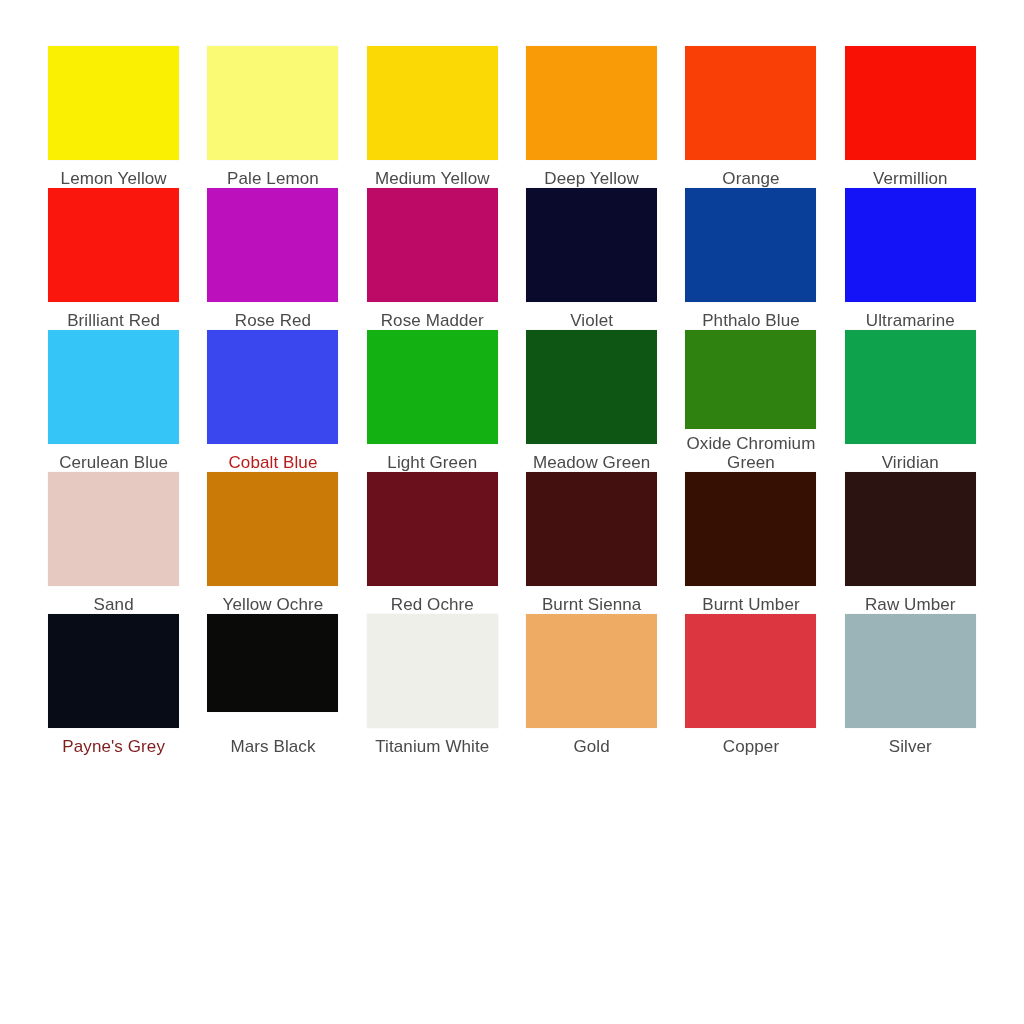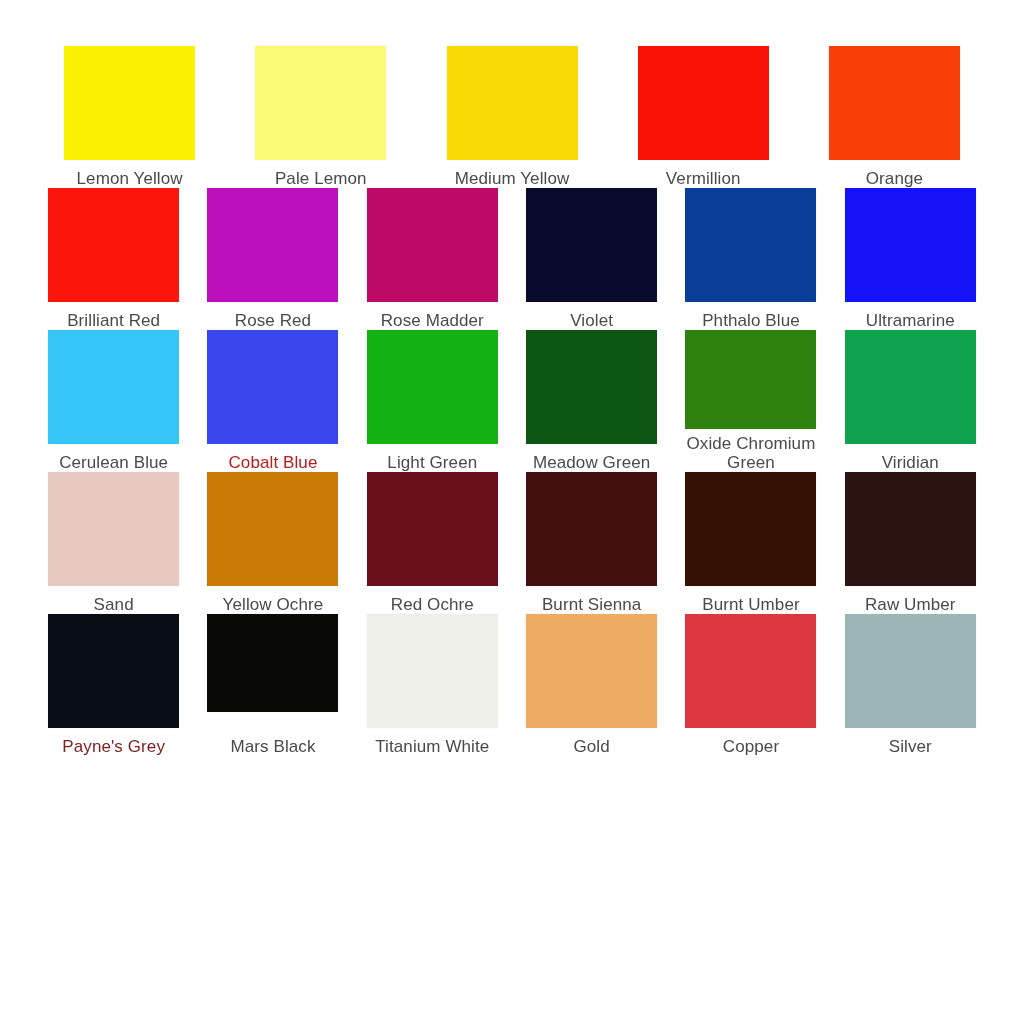--- a/index.html
+++ b/index.html
@@ -73,26 +73,30 @@
     </div>
     <div class="swatch-cell">
       <div class="swatch-chip" style="background-color: rgb(250, 250, 117);"></div>
       <div class="swatch-label" style="color: rgb(74, 74, 74);">Pale Lemon</div>
     </div>
     <div class="swatch-cell">
       <div class="swatch-chip" style="background-color: rgb(251, 217, 4);"></div>
       <div class="swatch-label" style="color: rgb(74, 74, 74);">Medium Yellow</div>
     </div>
     <div class="swatch-cell">
+      <div class="swatch-chip" style="background-color: rgb(249, 154, 7);"></div>
+      <div class="swatch-label" style="color: rgb(74, 74, 74);">Deep Yellow</div>
+    </div>
+    <div class="swatch-cell">
+      <div class="swatch-chip" style="background-color: rgb(249, 63, 6);"></div>
+      <div class="swatch-label" style="color: rgb(74, 74, 74);">Orange</div>
+    </div>
+    <div class="swatch-cell">
       <div class="swatch-chip" style="background-color: rgb(249, 17, 5);"></div>
       <div class="swatch-label" style="color: rgb(74, 74, 74);">Vermillion</div>
-    </div>
-    <div class="swatch-cell">
-      <div class="swatch-chip" style="background-color: rgb(249, 63, 6);"></div>
-      <div class="swatch-label" style="color: rgb(74, 74, 74);">Orange</div>
     </div>
   </div>
 
   <div class="swatch-row">
     <div class="swatch-cell">
       <div class="swatch-chip" style="background-color: rgb(250, 21, 13);"></div>
       <div class="swatch-label" style="color: rgb(74, 74, 74);">Brilliant Red</div>
     </div>
     <div class="swatch-cell">
       <div class="swatch-chip" style="background-color: rgb(189, 16, 189);"></div>

